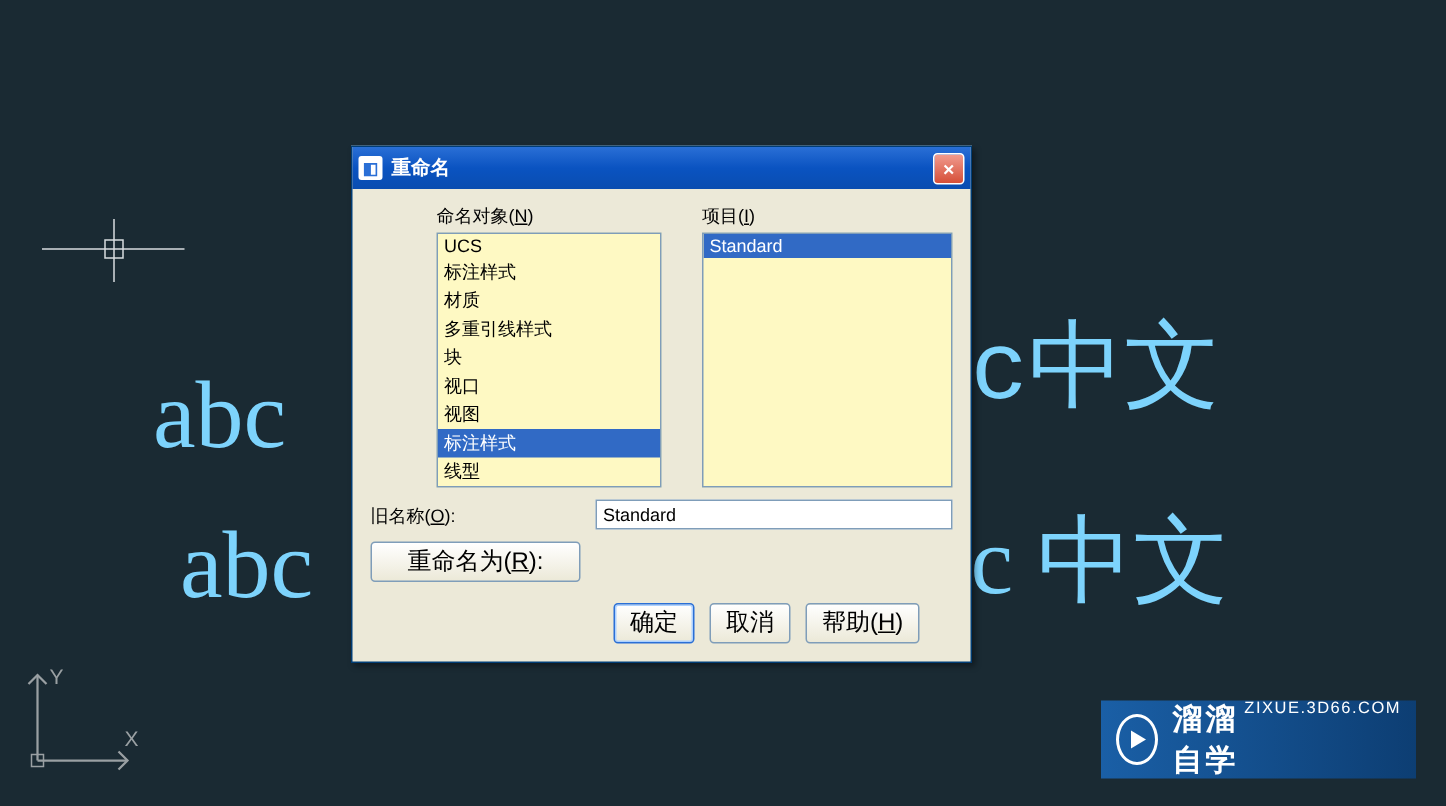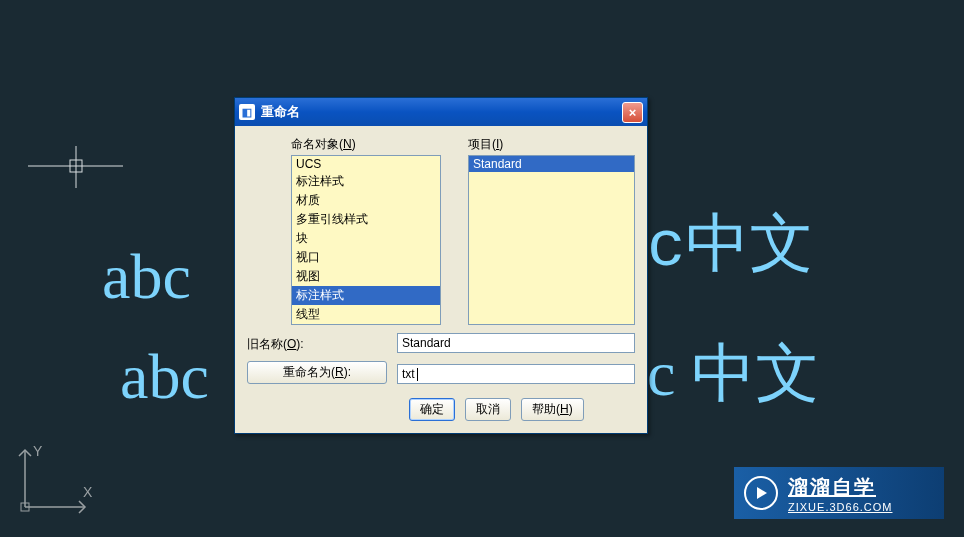--- a/index.html
+++ b/index.html
@@ -61,21 +61,21 @@
 .row { display: flex; align-items: flex-end; margin-top: 8px; gap: 10px; }
 .row-label { width: 140px; font-size: 12px; }
 .text-input {
   flex: 1; height: 20px; background: #fff; border: 1px solid #7f9db9;
   font-size: 12px; padding: 1px 4px; font-family: SimSun, Arial;
   display: flex; align-items: center;
 }
 .btn {
   background: linear-gradient(to bottom,#fff,#ece9d8);
   border: 1px solid #7f9db9; border-radius: 3px;
-  font-size: 12px; padding: 2px 10px; cursor: pointer;
+  font-size: 16px; padding: 2px 10px; cursor: pointer;
   font-family: SimSun, sans-serif;
 }
 .btn-row { display: flex; gap: 10px; justify-content: flex-start; margin-top: 14px; margin-left: 162px; }
 .btn-wide { width: 140px; text-align: center; }
 .btn-default { border: 1px solid #2a6fd6; box-shadow: inset 0 0 0 1px #add1ff; }
 .caret {
   display: inline-block; width: 1px; height: 13px; background: #000;
   margin-left: 2px; vertical-align: middle;
 }
 
@@ -83,21 +83,21 @@
   position: absolute; right: 20px; bottom: 18px;
   width: 210px; height: 52px;
   background: linear-gradient(to right,#1a5fa6,#0d3e73);
   display: flex; align-items: center; padding: 0 10px; gap: 10px;
 }
 .watermark .play {
   width: 34px; height: 34px; border: 2px solid #fff; border-radius: 50%;
   display: flex; align-items: center; justify-content: center;
 }
 .watermark .play svg { display:block; }
-.watermark .txt { display:flex; flex-direction:column; color:#fff;text-decoration:underline; }
+.watermark .txt { display:flex; flex-direction:row; color:#fff; }
 .watermark .txt .big { font-size: 20px; font-weight: bold; letter-spacing: 2px; }
 .watermark .txt .small { font-size: 11px; letter-spacing: 1px; }
 </style>
 </head>
 <body>
 
 <div class="canvas-text" style="left:102px; top:240px;">abc</div>
 <div class="canvas-text" style="left:647px; top:200px;font-family:Liberation Mono, monospace;">c中文</div>
 <div class="canvas-text" style="left:120px; top:340px;">abc</div>
 <div class="canvas-text" style="left:647px; top:330px;">c  中文</div>
@@ -158,24 +158,20 @@
       </div>
       <div class="text-input">Standard</div>
     </div>
 
     <div class="row">
       <div style="width:140px;">
         <button class="btn btn-wide">
           <span>重命名为(</span><span class="underline">R</span><span>):</span>
         </button>
       </div>
-      <div class="text-input">
-        <span>txt</span>
-          <span class="caret"></span>
-      </div>
     </div>
 
     <div class="btn-row">
       <button class="btn btn-default">确定</button>
       <button class="btn">取消</button>
       <button class="btn">
         <span>帮助(</span><span class="underline">H</span><span>)</span>
       </button>
     </div>
   </div>

